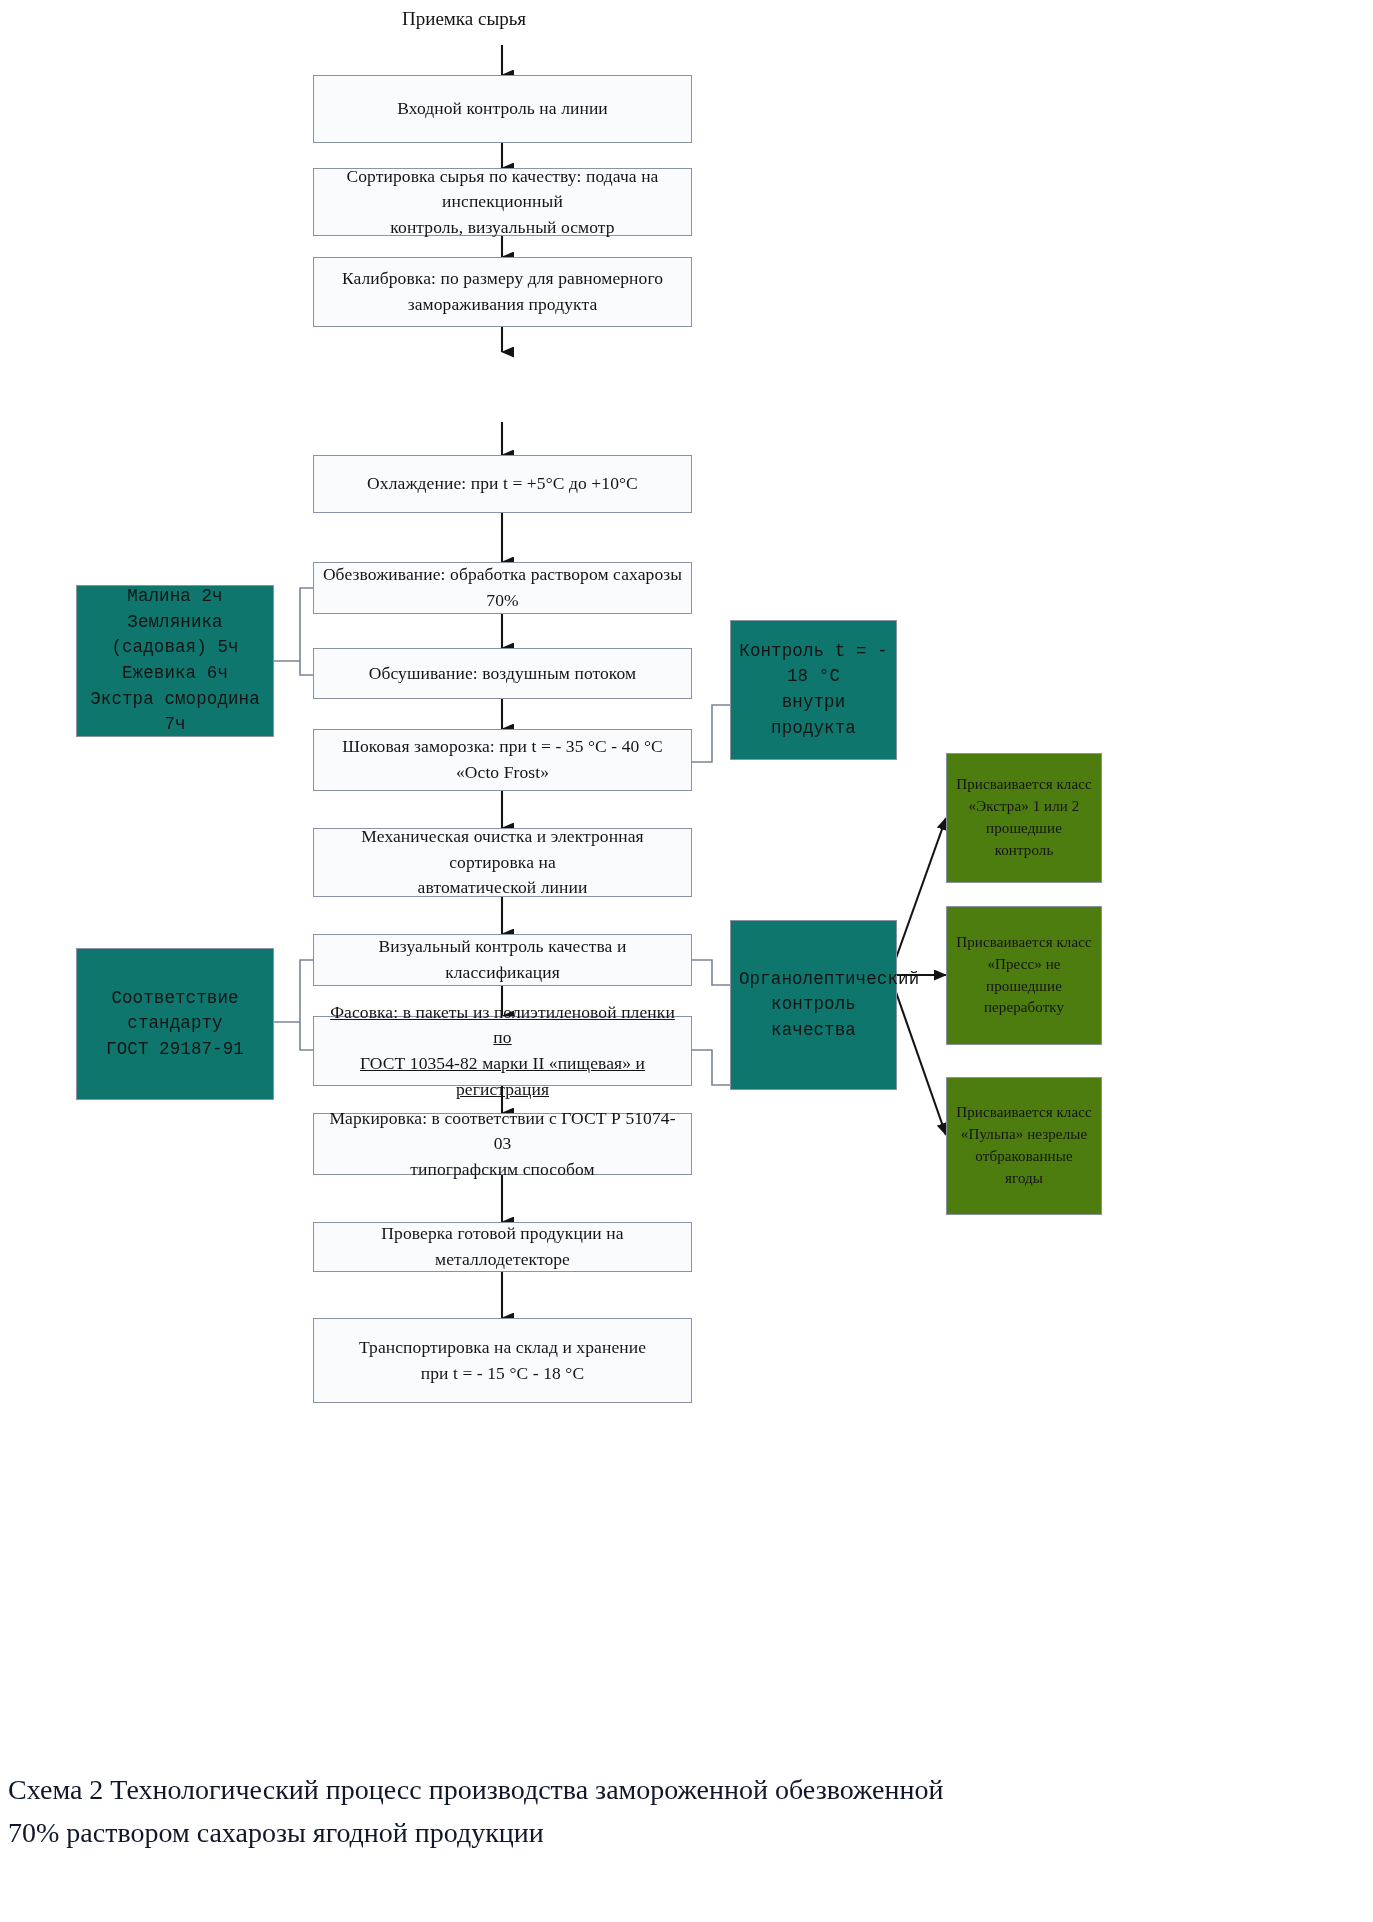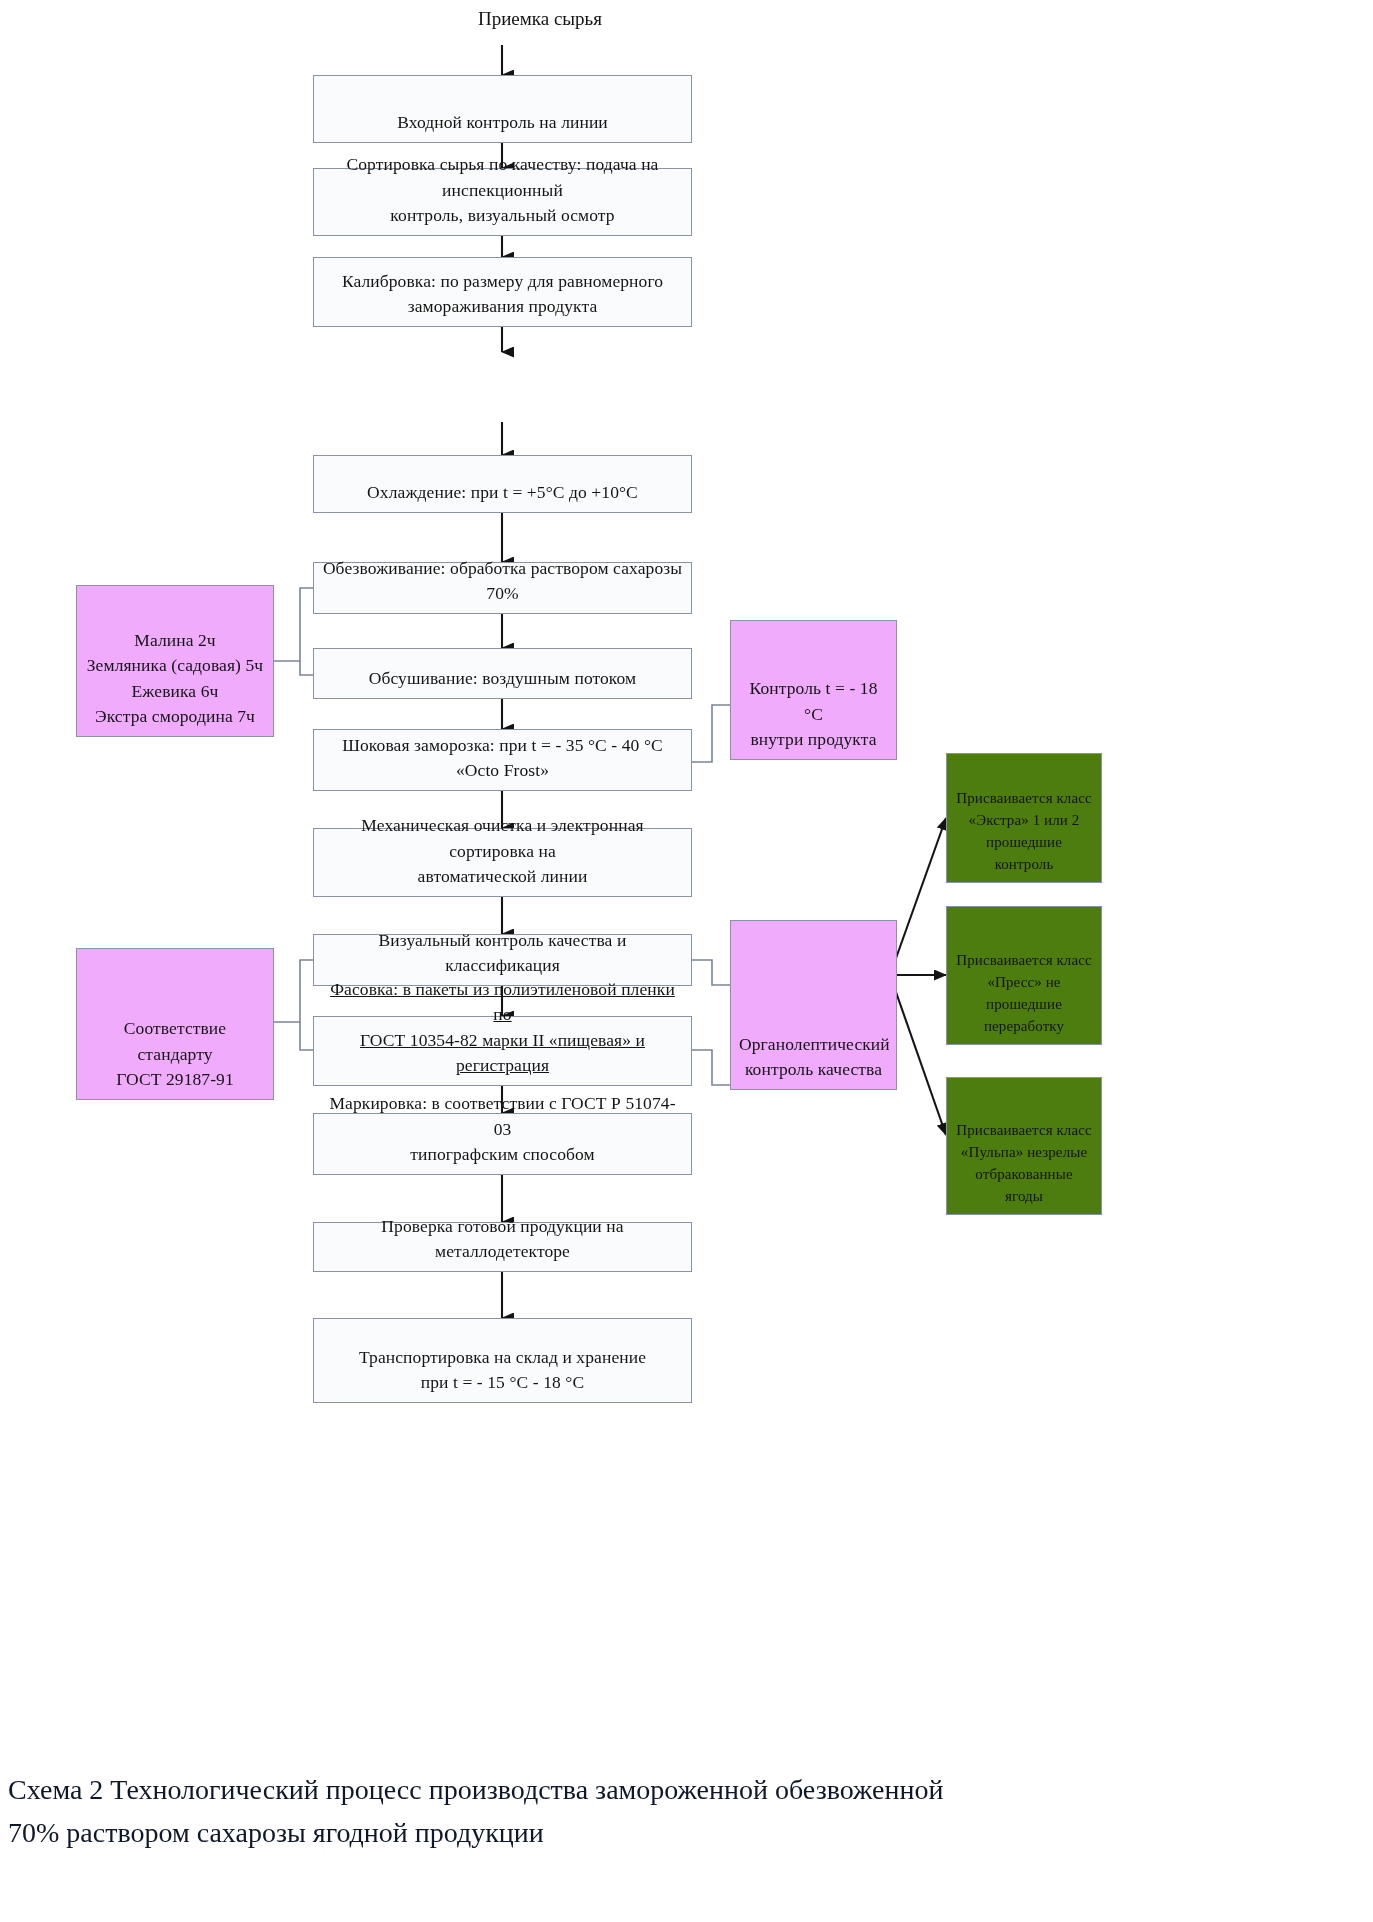--- a/index.html
+++ b/index.html
@@ -20,52 +20,53 @@
     position: absolute;
     inset: 0;
   }
 
   
   .node {
     position: absolute;
     border: 1px solid #8a93a5;
     background: #fbfcfe;
     display: flex;
-    align-items: flex-end;
+    align-items: center;
     justify-content: center;
     text-align: center;
     line-height: 1.46;
-    padding: 6px 8px;
+    padding: 21px 8px;
     letter-spacing: 0.1px;
   }
   .node .txt { display: block; width: 100%; }
 
   
   .main-node {
     font-size: 17.5px;
     background: #fafbfd;
   }
 
   
   .side-node {
     font-size: 17.5px;
-    background: #f0abfc;
+    background: #0f766e;
+    font-family: Liberation Mono, monospace;
   }
 
   
   .out-node {
     font-size: 15px;
     background: #4d7c0f;
   }
 
   
   .plain-label {
     position: absolute;
     font-size: 19px;
-    text-align: right;
+    text-align: left;
     color: #141414;
     white-space: nowrap;
   }
 
   
   #caption {
     position: absolute;
     left: 8px;
     top: 1768px;
     width: 1120px;

